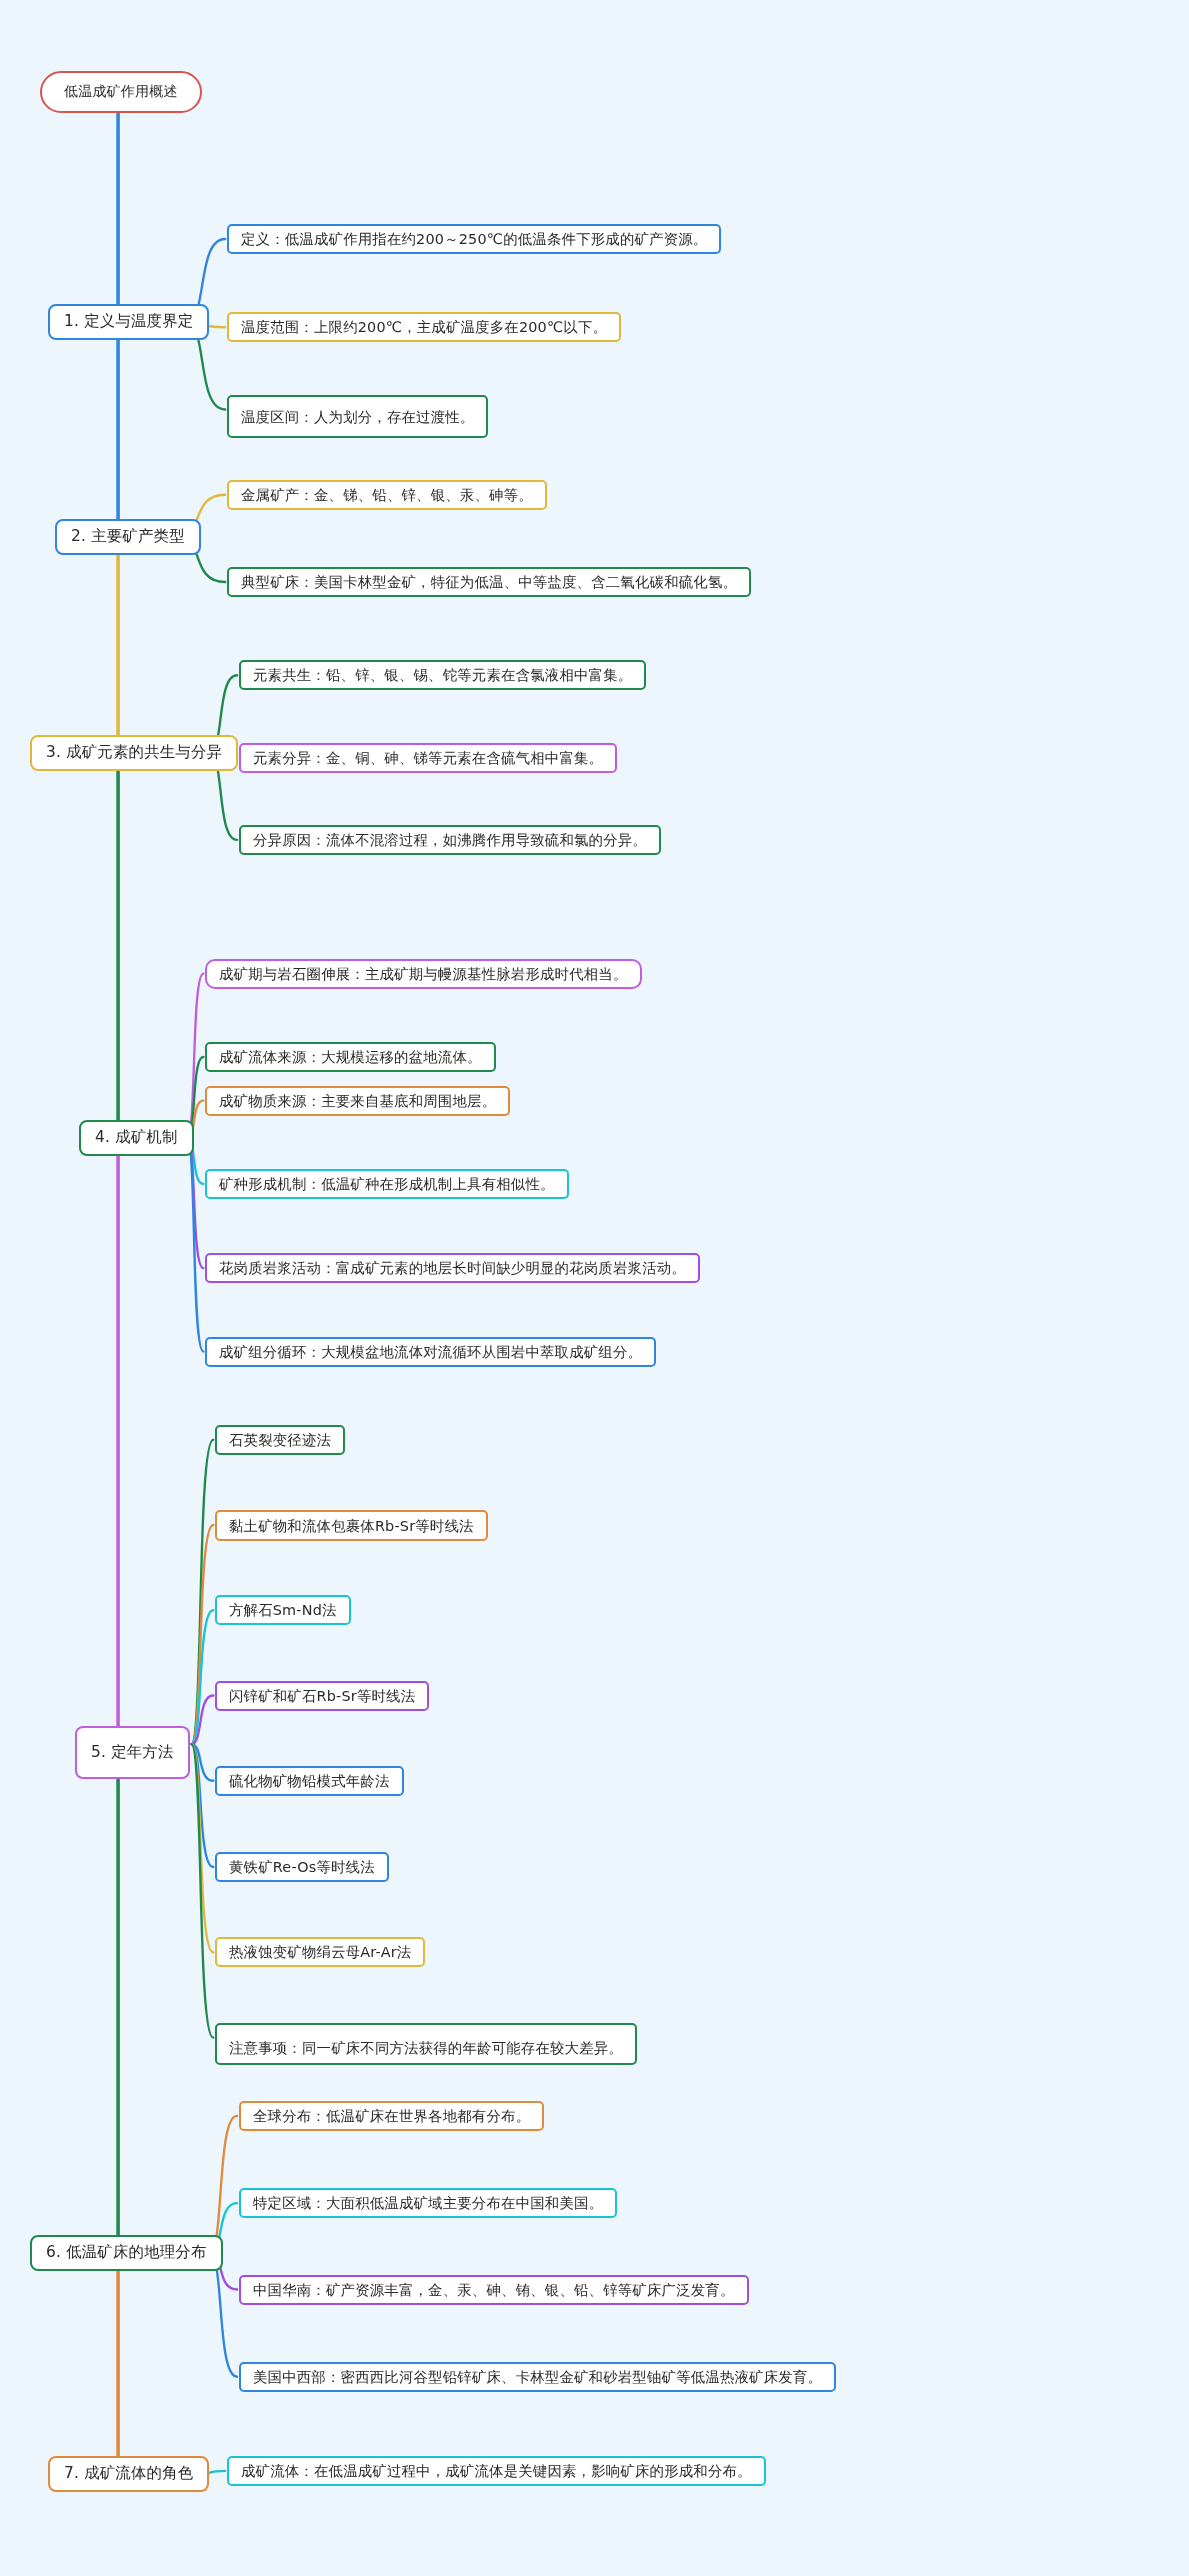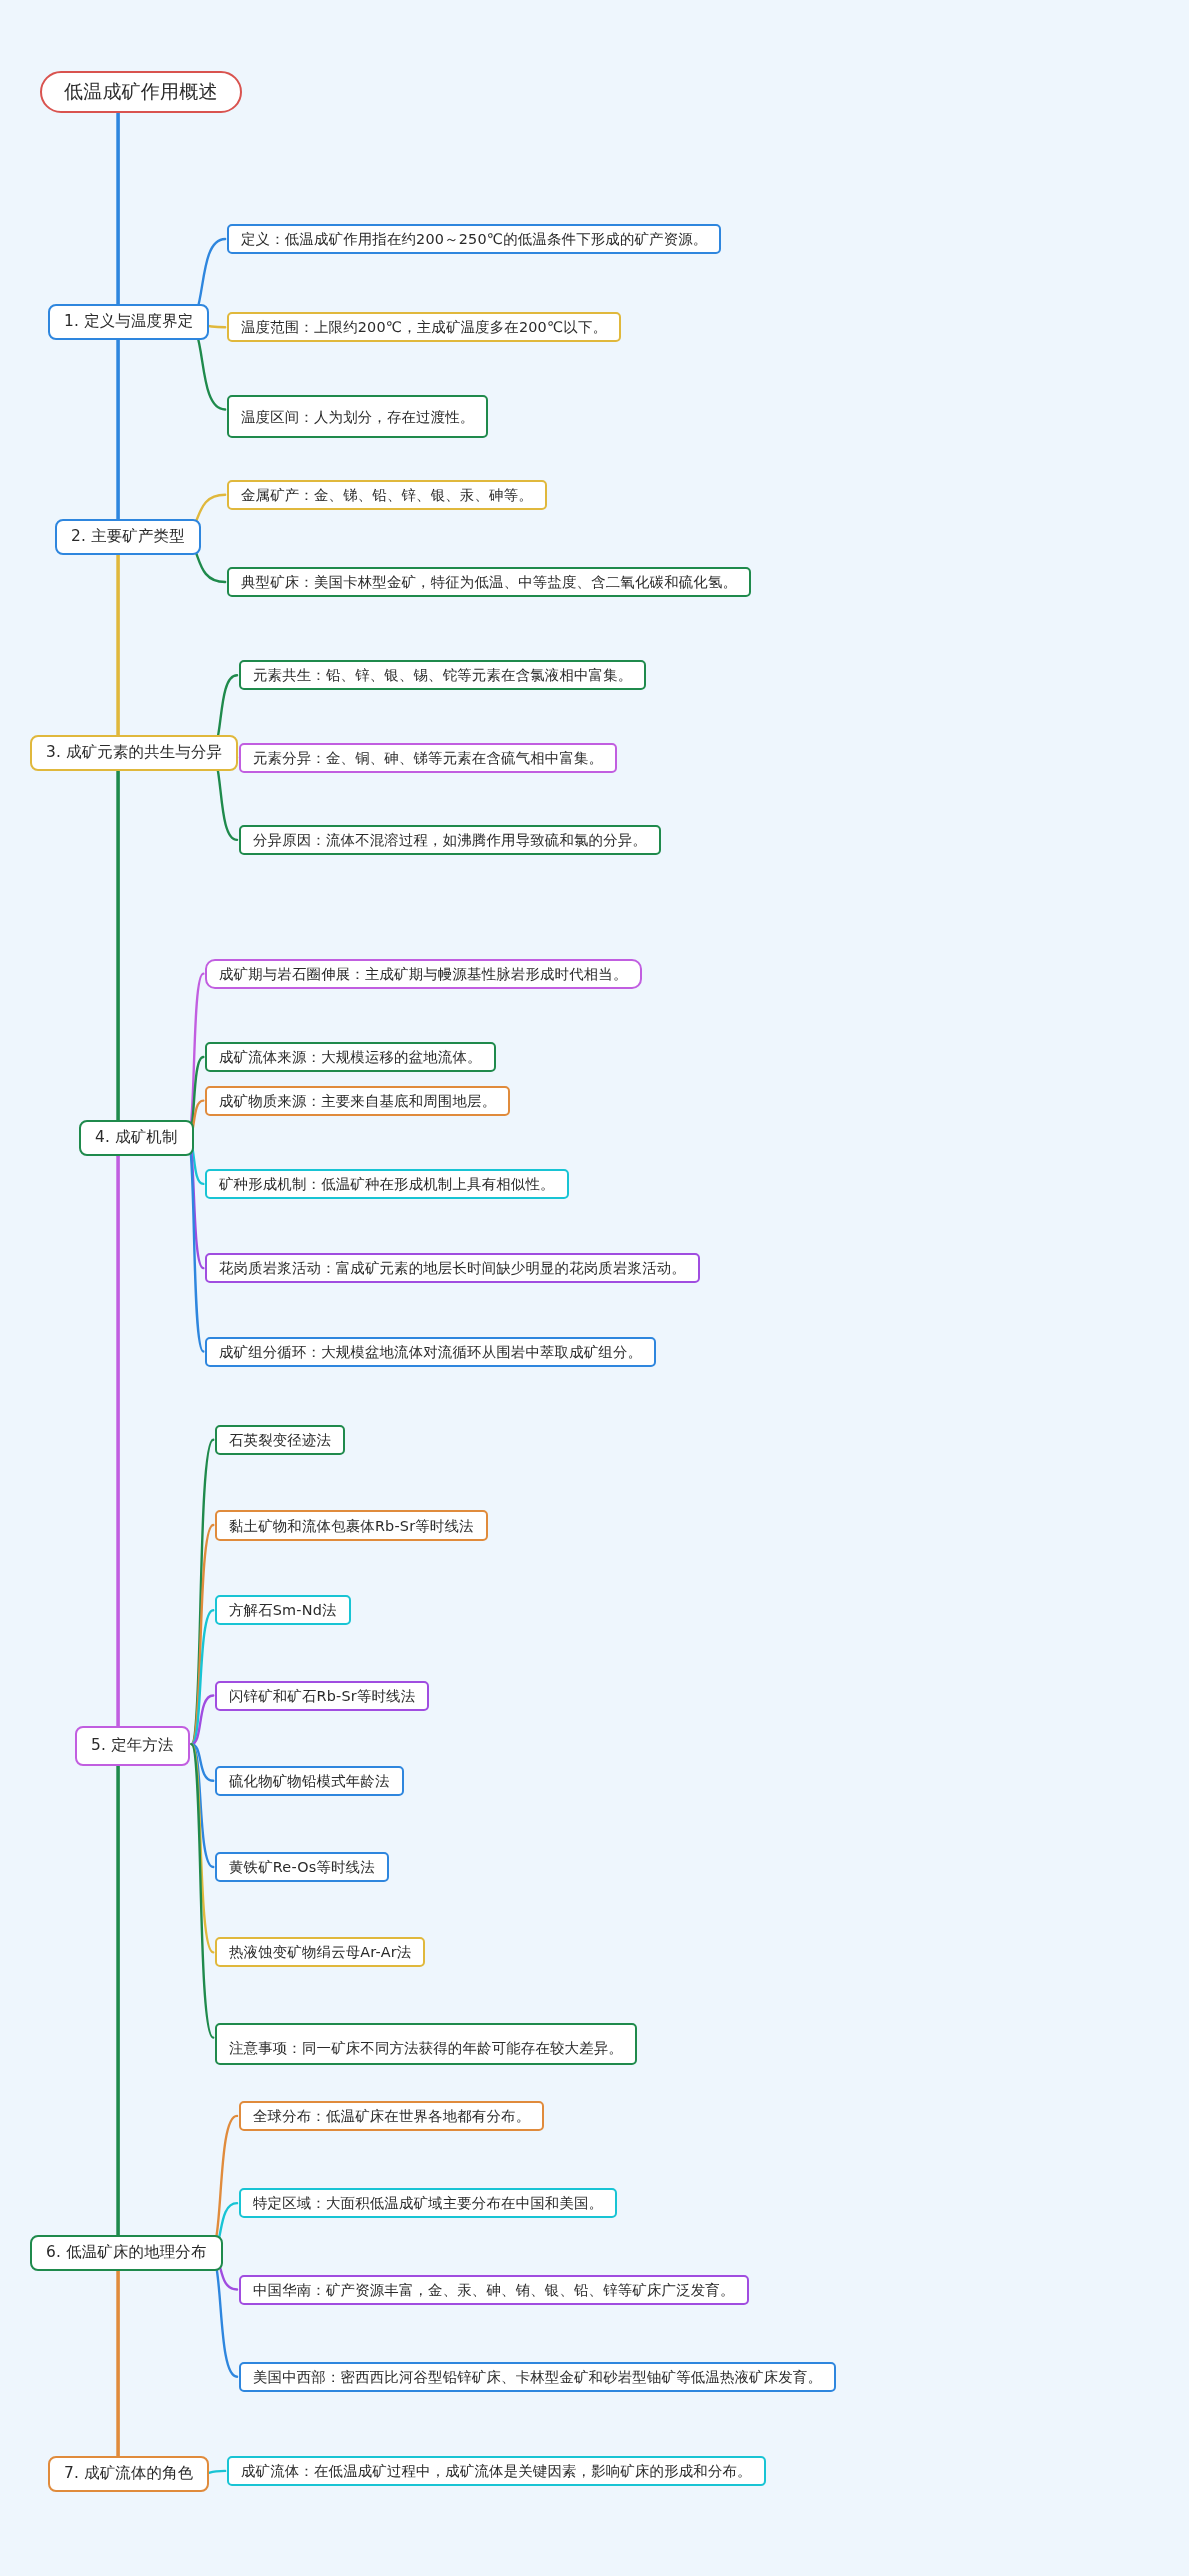--- a/index.html
+++ b/index.html
@@ -20,21 +20,21 @@
     padding:6px 12px;
     font-size:14.4px;
     color:#2a2a2a;
     line-height:1.25;
     white-space:nowrap;
     letter-spacing:0.2px;
   }
   .root{
     border-radius:26px;
     border-width:2.5px;
-    font-size:19px;
+    font-size:14px;
     padding:2px 22px;
     justify-content:flex-start;
   }
   .lvl1{
     border-radius:8px;
     font-size:15.4px;
     padding:8px 14px;
     justify-content:center;
   }
   .leaf{ border-radius:5px; }
@@ -130,21 +130,21 @@
       </div>
       <div class="node leaf" style="left: 205px; top: 1169px; min-width: 273px; height: 30px; border-color: rgb(24, 196, 212);">
         <span>矿种形成机制：低温矿种在形成机制上具有相似性。</span>
       </div>
       <div class="node leaf" style="left: 205px; top: 1253px; min-width: 380px; height: 30px; border-color: rgb(160, 77, 224);">
         <span>花岗质岩浆活动：富成矿元素的地层长时间缺少明显的花岗质岩浆活动。</span>
       </div>
       <div class="node leaf" style="left: 205px; top: 1337px; min-width: 348px; height: 30px; border-color: rgb(46, 134, 222);">
         <span>成矿组分循环：大规模盆地流体对流循环从围岩中萃取成矿组分。</span>
       </div>
-      <div class="node lvl1" style="left: 75px; top: 1726px; min-width: 112px; height: 40px; border-color: rgb(193, 94, 224);">
+      <div class="node lvl1" style="left: 75px; top: 1726px; min-width: 112px; height: 53px; border-color: rgb(193, 94, 224);">
         <span>5. 定年方法</span>
       </div>
       <div class="node leaf" style="left: 215px; top: 1425px; min-width: 102px; height: 30px; border-color: rgb(31, 138, 76);">
         <span>石英裂变径迹法</span>
       </div>
       <div class="node leaf" style="left: 215px; top: 1510px; min-width: 201px; height: 31px; border-color: rgb(224, 139, 60);">
         <span>黏土矿物和流体包裹体Rb-Sr等时线法</span>
       </div>
       <div class="node leaf" style="left: 215px; top: 1595px; min-width: 112px; height: 30px; border-color: rgb(24, 196, 212);">
         <span>方解石Sm-Nd法</span>

